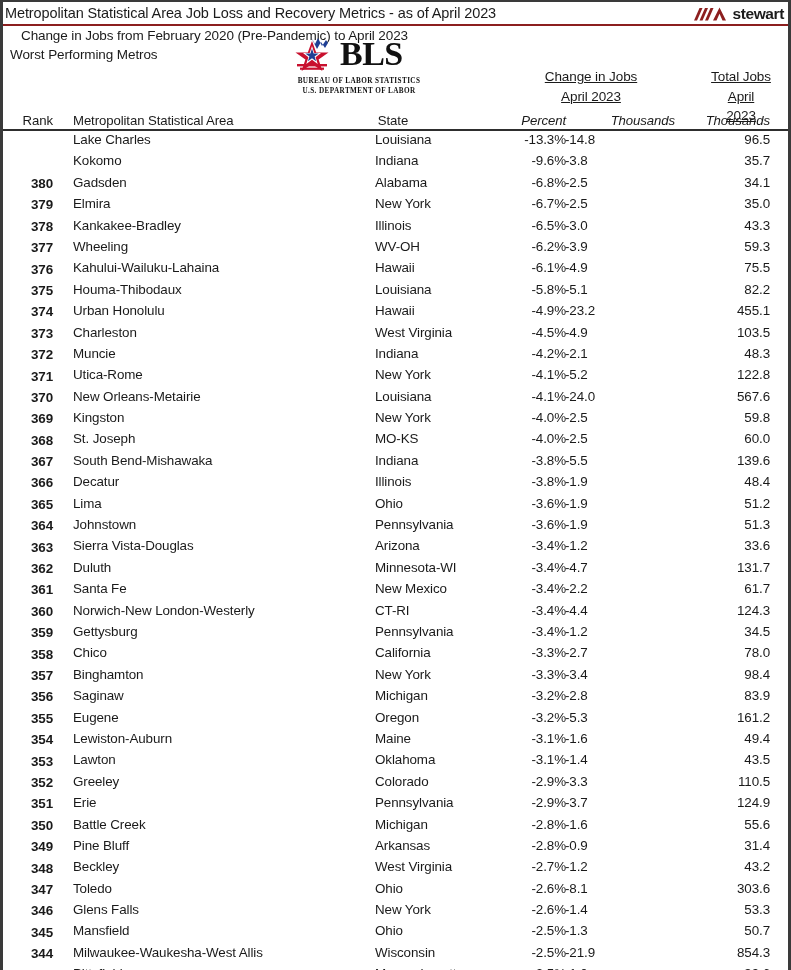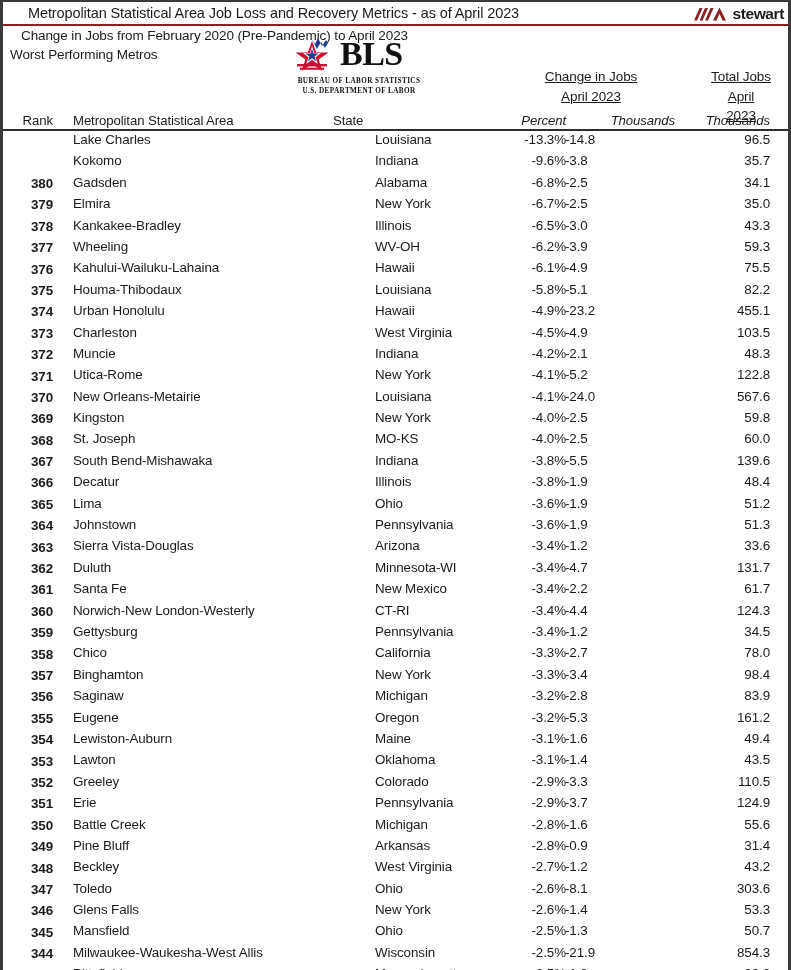--- a/index.html
+++ b/index.html
@@ -24,21 +24,21 @@
   .titlebar{
     position:relative;
     height:24px;
     border-bottom:2px solid #8c1f1f;
     box-sizing:border-box;
     display:flex;align-items:center;
     background:#ffffff;
   }
   .title-text{
     font-size:14.5px;
-    padding-left:25px;
+    padding-left:2px;
     letter-spacing:-0.1px;
     white-space:nowrap;
     color:#1b1b1b;
   }
   .stewart-logo{
     position:absolute;right:4px;top:2px;
     display:flex;align-items:center;gap:6px;
     height:19px;
   }
   .stewart-mark{display:block;}
@@ -99,21 +99,21 @@
   }
   .colhead .ch{
     position:absolute;
     font-size:13.2px;
     bottom:1px;
     letter-spacing:-0.1px;
     white-space:nowrap;
   }
   .ch-rank{left:0;width:50px;text-align:right;}
   .ch-msa{left:70px;text-align:left;}
-  .ch-state{left:330px;width:120px;text-align:left;}
+  .ch-state{left:330px;width:120px;text-align:center;}
   .ch-pct{left:463px;width:100px;text-align:right;font-style:italic;}
   .ch-thou{left:562px;width:110px;text-align:right;font-style:italic;}
   .ch-total{left:657px;width:110px;text-align:right;font-style:italic;}
 
   
   .rows{
     position:relative;
     height:844px;
     overflow:hidden;
   }

